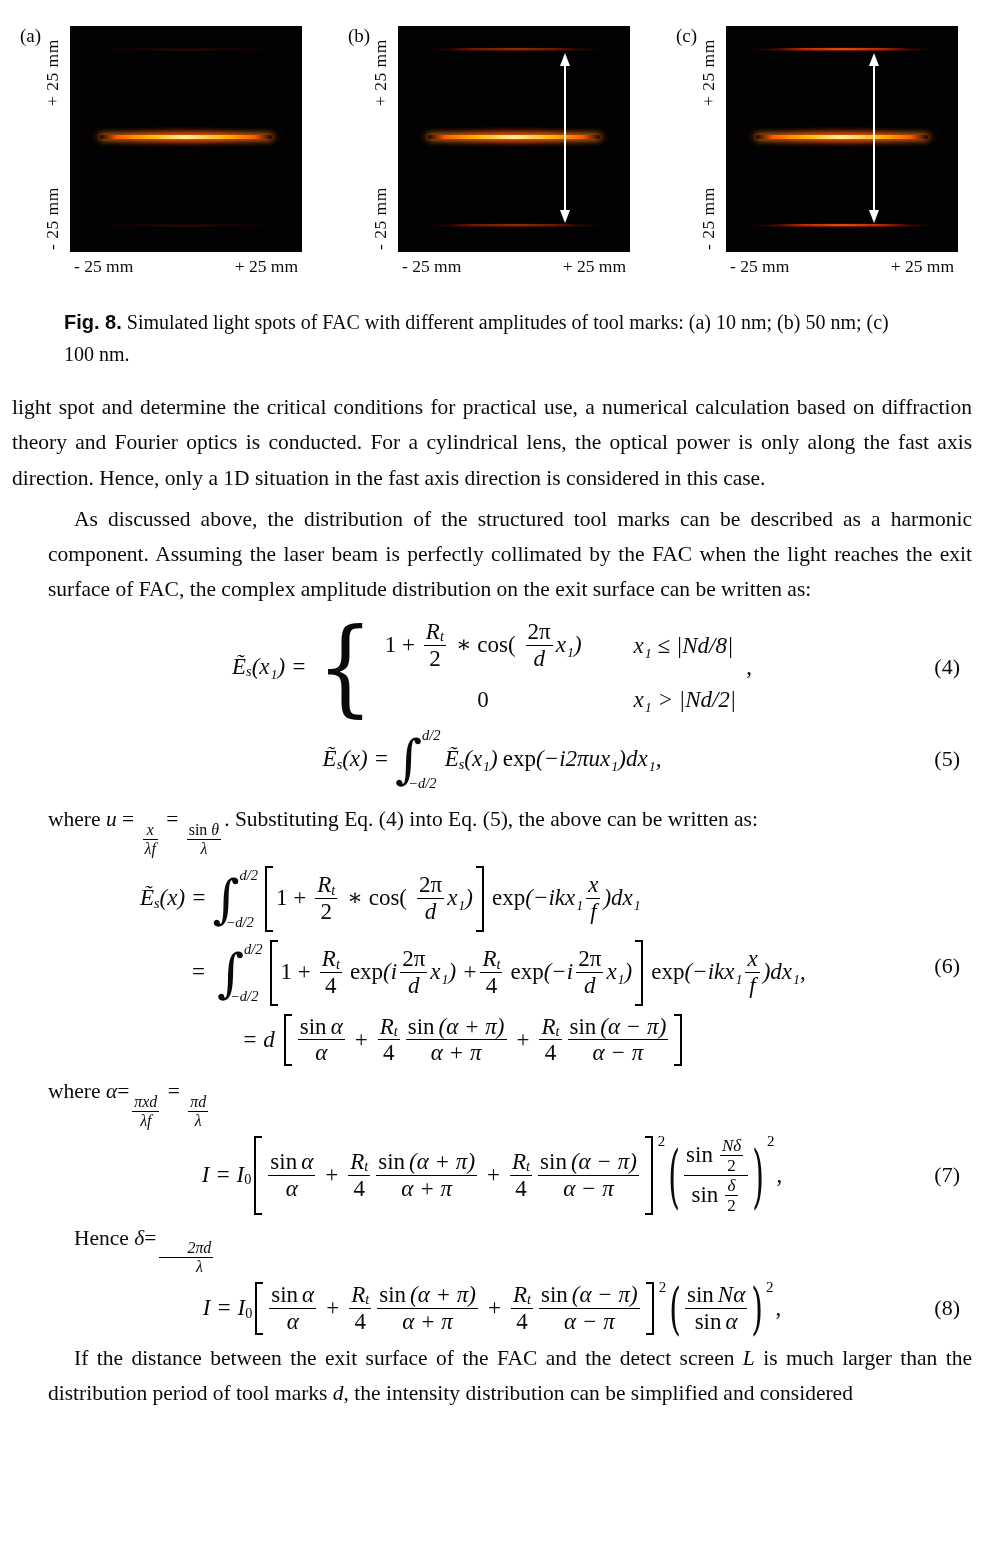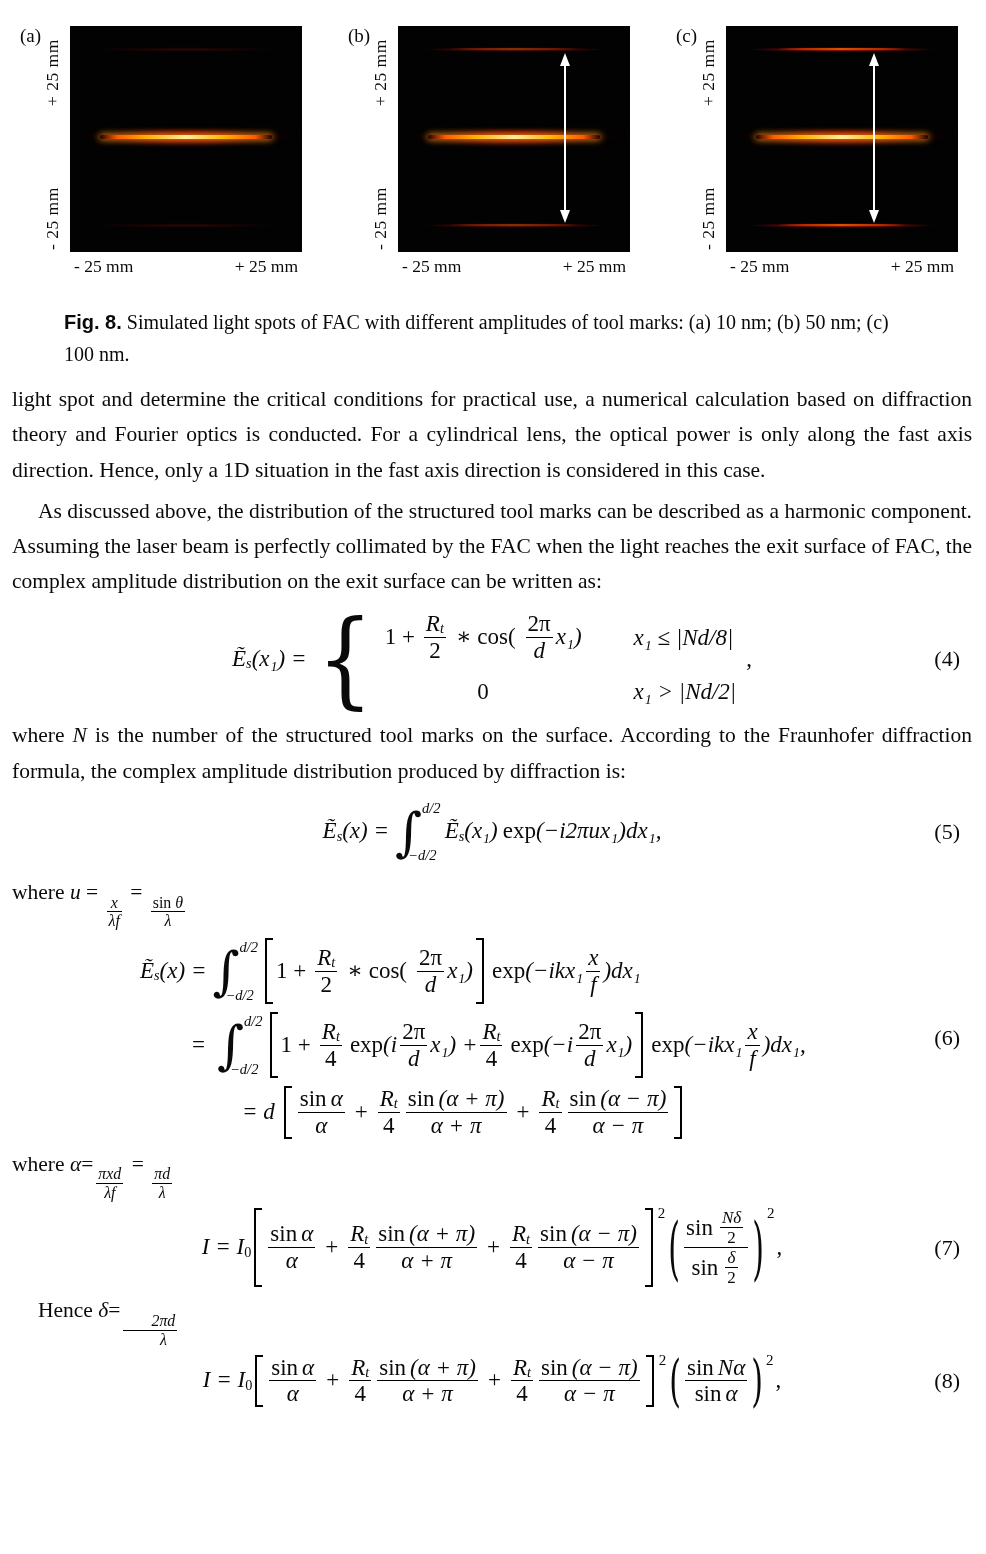--- a/index.html
+++ b/index.html
@@ -40,22 +40,22 @@
   .varr .hd.dn{border-top:13px solid #fff;}
   .varr .shaft{width:2px;flex:1;background:#fff;}
   .varr.pb{left:72%;}
   .varr.pc{left:64%;}
   
   .caption{margin:10px 64px 0 64px;font-size:20px;line-height:1.6;}
   .captag{font-family:"Liberation Sans","DejaVu Sans",sans-serif;font-weight:bold;}
   
   .doc{padding:0 14px 0 12px;}
   .para{margin:0;text-align:justify;font-size:21.5px;line-height:1.64;}
-  .p1{margin-top:12px;}
-  .pafter{margin-top:6px;}
+  .p1{margin-top:20px;}
+  .pafter{margin-top:6px;margin-left:36px;}
   .ind{text-indent:26px;}
   .mi,.para i{font-style:italic;}
   .mr{font-style:normal;}
   
   .fr{display:inline-flex;flex-direction:column;align-items:center;line-height:1.12;margin:0 3px;vertical-align:middle;}
   .fr .nm{padding:0 2px;display:inline-flex;align-items:center;}
   .fr .dn{border-top:1.4px solid #000;padding:0 2px;display:inline-flex;align-items:center;justify-content:center;min-width:100%;box-sizing:border-box;}
   .fr.sm{font-size:0.74em;vertical-align:-0.55em;}
   
   .eq{position:relative;display:flex;align-items:center;justify-content:center;font-size:23px;margin:8px 0;}
@@ -204,21 +204,20 @@
       <span class="ccond">x₁ ≤ |Nd/8|</span>
       <span class="cexpr">
           <span class="tok mr">0</span>
         </span>
       <span class="ccond">x₁ &gt; |Nd/2|</span>
     </span>
     <span class="tok mr" style="margin-left:10px;align-self:center;">,</span>
     <span class="eqnum">(4)</span>
   </div>
 
-  <p class="para pafter"><span>where </span><i>N</i><span> is the number of the structured tool marks on the surface. According to the Fraunhofer diffraction formula, the complex amplitude distribution produced by diffraction is:</span></p>
 
   <div class="eq" style="margin:10px 0;">
     <span class="tok mi">
         <span>Ẽ</span>
         <sub>s</sub>
         <span>(x) =</span>
       </span>
     <span class="iw">
         <span class="ig">∫</span>
         <span class="il">
@@ -239,21 +238,21 @@
   <p class="para pafter">
     <span>where </span><i>u</i><span> = </span><span class="fr sm">
         <span class="nm mi">x</span>
         <span class="dn mi">λf</span>
       </span><span> = </span><span class="fr sm">
         <span class="nm">
           <span class="fn">sin</span>
           <i>θ</i>
         </span>
         <span class="dn mi">λ</span>
-      </span>
+      </span><span>. Substituting Eq. (4) into Eq. (5), the above can be written as:</span>
   </p>
 
   <div class="eqblk">
     <div class="eqline l1">
       <span class="tok mi">
           <span>Ẽ</span>
           <sub>s</sub>
           <span>(x) =</span>
         </span>
       <span class="iw">
@@ -520,14 +519,17 @@
           <span class="fn">sin</span>
           <i>α</i>
         </span>
     </span>
     <span class="bigp bp8">)</span>
     <span class="bsup">2</span>
     <span class="tok mr">,</span>
     <span class="eqnum">(8)</span>
   </div>
 
+  <p class="para pafter ind">
+    <span>If the distance between the exit surface of the FAC and the detect screen </span><i>L</i><span> is much larger than the distribution period of tool marks </span><i>d</i><span>, the intensity distribution can be simplified and considered</span>
+  </p>
 
 </div>
 
 </body></html>

